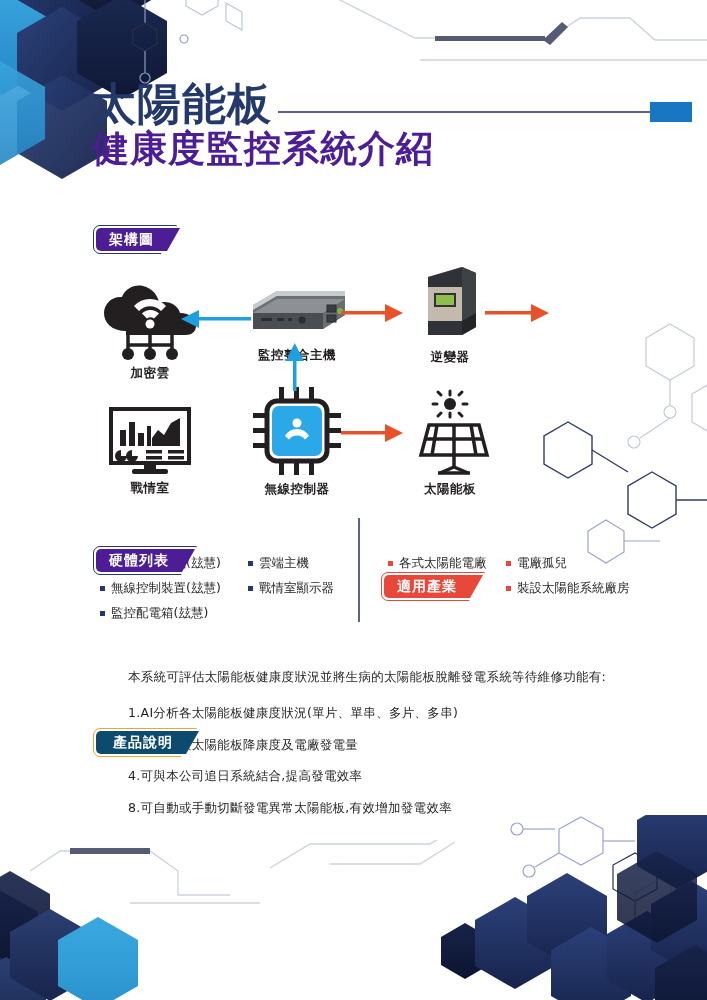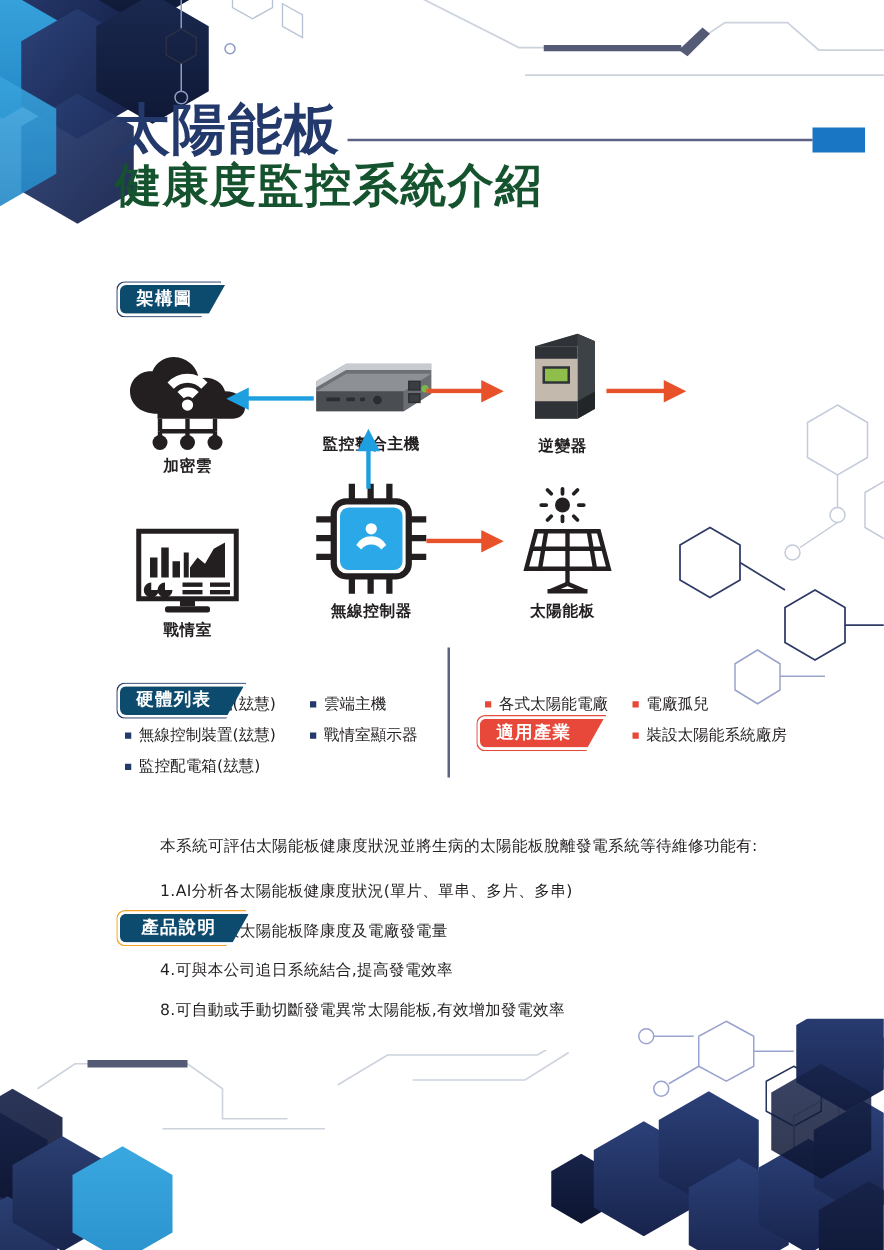--- a/index.html
+++ b/index.html
@@ -30,41 +30,41 @@
     letter-spacing:1px; line-height:1.0;
     font-family:"DejaVu Sans","Liberation Sans",sans-serif;
     white-space:nowrap;
   }
   .title-rule {
     flex:1; height:2px; background:#5b6282;
     margin:0 0 13px 6px;
   }
   .title-block { width:42px; height:20px; background:#1976c4; margin-bottom:4px; }
   .title-sub {
-    font-size:37px; font-weight:bold; color:#14532d;
+    font-size:37px; font-weight:bold; color:#4c1d95;
     letter-spacing:1px; margin-top:4px; line-height:1.05;
     white-space:nowrap;
   }
 
   
   .banner {
     position:relative; display:inline-block; height:23px;
     padding:0 26px 0 13px; color:#fff; font-size:14px; font-weight:bold;
     line-height:23px; letter-spacing:1px;
     border-radius:5px 0 0 5px;
     -webkit-clip-path: polygon(0 0, 100% 0, calc(100% - 13px) 100%, 0 100%);
     clip-path: polygon(0 0, 100% 0, calc(100% - 13px) 100%, 0 100%);
   }
   .banner-outline {
     position:absolute; display:inline-block; height:29px;
     border:1.5px solid #23386b; border-radius:7px 0 0 7px;
     -webkit-clip-path: polygon(0 0, 100% 0, calc(100% - 16px) 100%, 0 100%);
     clip-path: polygon(0 0, 100% 0, calc(100% - 16px) 100%, 0 100%);
   }
-  .bn-navy   { background:#0c4a6e; }
+  .bn-navy   { background:#4c1d95; }
   .bn-red    { background:#e8483a; }
   .bn-orange { background:#0c4a6e;padding-left:17px; }
 
   .sec-arch  { position:absolute; left:93px; top:225px; }
   .sec-hw    { position:absolute; left:93px; top:520px; }
   .sec-ind   { position:absolute; left:381px; top:520px; }
   .sec-prod  { position:absolute; left:93px; top:650px; }
 
   .bwrap { position:relative; padding:3px 0 0 3px; }
   .bwrap .banner-outline { left:0; top:0; }
@@ -245,21 +245,21 @@
           <rect x="16" y="28" width="22" height="14" fill="#2f3338"></rect>
           <rect x="18" y="30" width="18" height="10" fill="#8fbf4a"></rect>
           <rect x="10" y="56" width="34" height="14" fill="#2f3338"></rect>
           <polygon points="44,56 58,48 58,62 44,70" fill="#232629"></polygon>
         </svg>
       </div>
       <div class="lbl">逆變器</div>
     </div>
 
 
-    <div class="node" style="left:10px; top:161px; width:110px;">
+    <div class="node" style="left:10px; top:145px; width:110px;">
       <div class="icon-box" style="height:76px;">
         <svg width="84" height="70" viewBox="0 0 84 70">
           <rect x="3" y="3" width="78" height="54" fill="none" stroke="#231f20" stroke-width="4"></rect>
           <g fill="#231f20">
             <rect x="12" y="24" width="6" height="16"></rect>
             <rect x="21" y="16" width="6" height="24"></rect>
             <rect x="30" y="27" width="6" height="13"></rect>
             <rect x="39" y="20" width="4" height="20"></rect>
             <path d="M44,32 L50,24 L56,29 L63,17 L72,12 L72,40 L44,40 Z"></path>
             <path d="M13,44 a6,6 0 1 0 6,6 L13,50 Z"></path>

